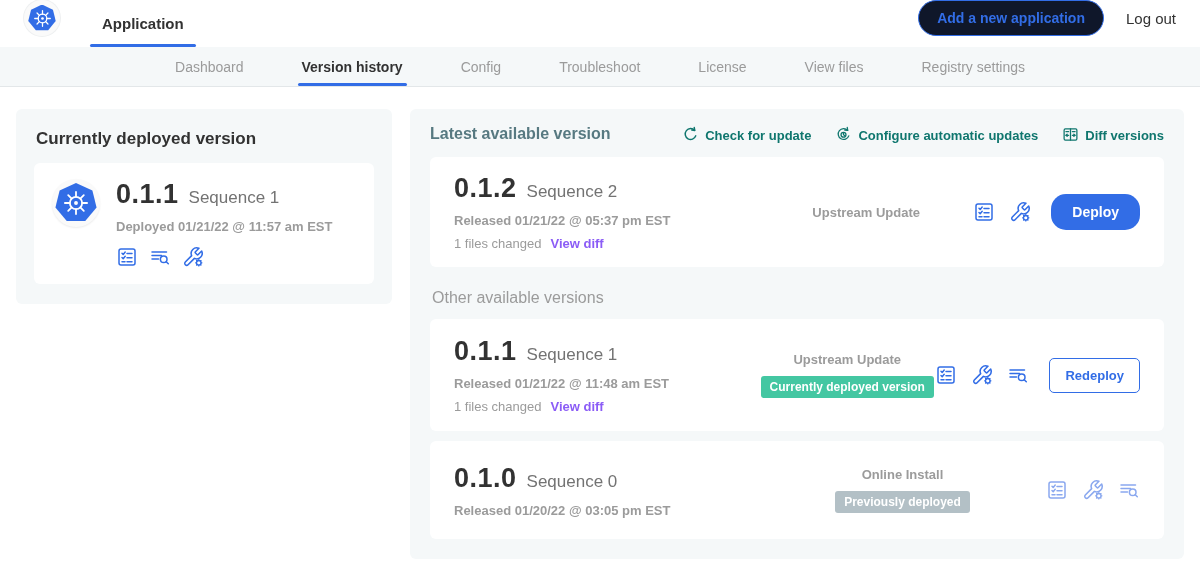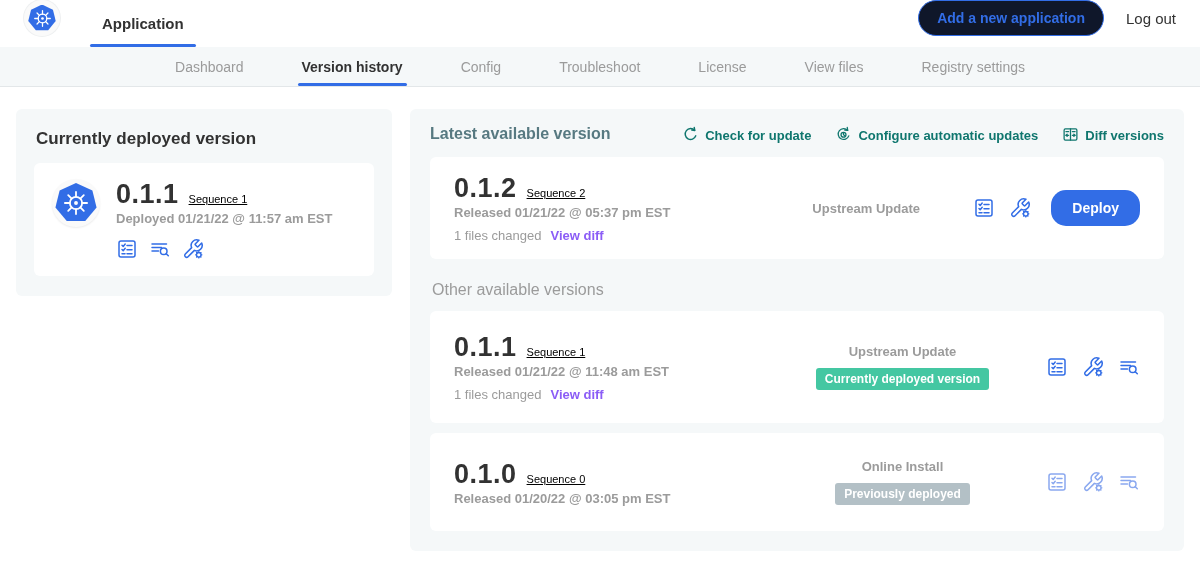--- a/index.html
+++ b/index.html
@@ -39,22 +39,22 @@
   .deployed-panel { width:376px; background:#f5f8f9; border-radius:6px; padding:18px 18px 20px; }
   .deployed-panel h2 { font-size:17px; font-weight:700; color:#323232; padding:2px 2px 0; }
   .dep-card { background:#fff; border-radius:6px; margin-top:14px; padding:16px 18px;
     display:flex; gap:16px; }
   .dep-logo { width:48px; height:48px; border-radius:50%; background:#fafafa;
     box-shadow:0 1px 2px rgba(0,0,0,.08); display:flex; align-items:center; justify-content:center; flex:none; }
   .dep-logo .heptagon { width:42px; height:40px; }
   .dep-logo .heptagon svg { width:30px; height:30px; }
   .ver-row { display:flex; align-items:baseline; gap:10px; }
   .ver-num { font-size:27px; font-weight:700; color:#323232; letter-spacing:.5px; }
-  .ver-seq { font-size:11px; font-weight:500; color:#000000;text-decoration:underline; }
-  .meta-line { font-size:13px; font-weight:600; color:#9b9b9b; margin-top:1px; }
+  .ver-seq { font-size:17px; font-weight:500; color:#737373; }
+  .meta-line { font-size:13px; font-weight:600; color:#9b9b9b; margin-top:9px; }
   .icon-row { display:flex; align-items:center; gap:11px; margin-top:12px; }
   .act-icon { width:22px; height:22px; color:#326de6; cursor:pointer; display:inline-flex; }
   .act-icon svg { width:100%; height:100%; }
   .act-icon.dim { color:#8aa8ef; }
 
   .available-panel { flex:1; background:#f5f8f9; border-radius:6px; padding:16px 20px 20px; }
   .panel-head { display:flex; align-items:center; }
   .panel-head h3 { font-size:16px; font-weight:600; color:#577981; }
   .head-actions { margin-left:auto; display:flex; align-items:center; gap:24px; }
   .link-action { display:flex; align-items:flex-end; gap:6px; color:#0f766e; font-size:13px;
@@ -313,20 +313,21 @@
         <span class="act-icon">
             <svg viewBox="0 0 24 24">
               <use href="#i-wrench"></use>
             </svg>
           </span>
         <span class="act-icon">
             <svg viewBox="0 0 22 22">
               <use href="#i-difflog"></use>
             </svg>
           </span>
+        <button class="btn-outline">Redeploy</button>
       </div>
     </div>
 
     <div class="version-card">
       <div>
         <div class="ver-row">
           <span class="ver-num">0.1.0</span>
           <span class="ver-seq">Sequence 0</span>
         </div>
         <div class="meta-line">Released 01/20/22 @ 03:05 pm EST</div>

